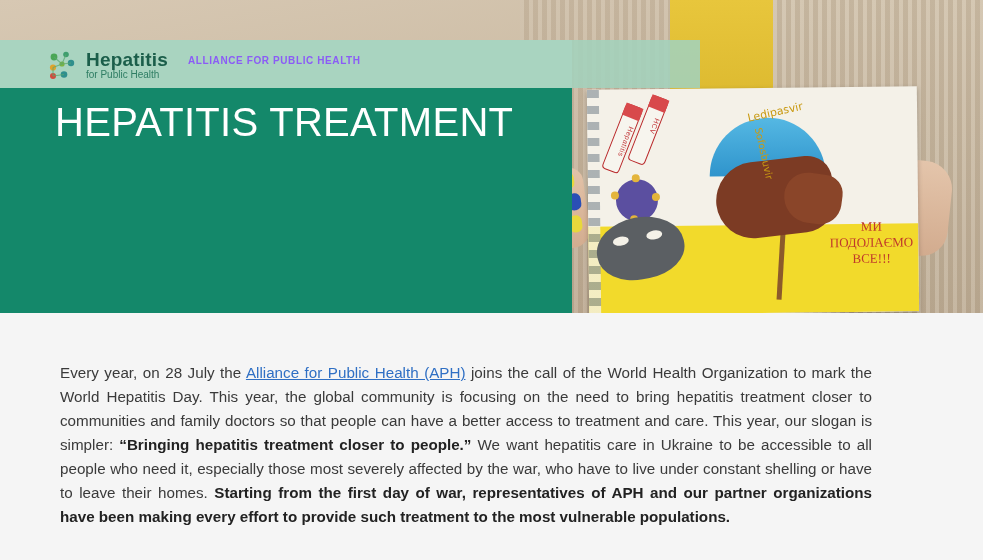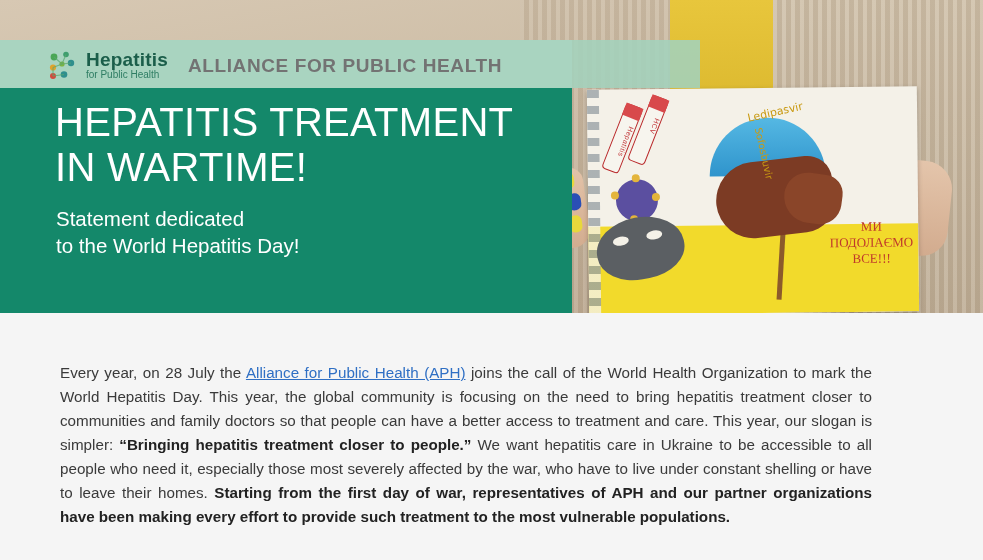--- a/index.html
+++ b/index.html
@@ -183,24 +183,24 @@
   .brand-title {
     font-size: 19px; font-weight: bold; color: #1b5e4a;
     letter-spacing: .2px;
   }
   .brand-sub {
     font-size: 10px; color: #2e7d63; margin-top: 1px;
   }
   .org-name {
     position: absolute;
     left: 188px; top: 55px;
-    font-size: 19px;
+    font-size: 10px;
     font-weight: bold;
     letter-spacing: .6px;
-    color: #737373;
+    color: #8b5cf6;
   }
 
   .headline {
     position: absolute;
     left: 55px; top: 100px;
     width: 520px;
     color: #ffffff;
     font-size: 40px;
     line-height: 45px;
     font-weight: normal;
@@ -321,25 +321,20 @@
     <span class="brand-text">
       <span class="brand-title" style="display:block;">Hepatitis</span>
       <span class="brand-sub" style="display:block;">for Public Health</span>
     </span>
   </div>
 
   <div class="org-name">ALLIANCE FOR PUBLIC HEALTH</div>
 
   <div class="headline">
     <div>HEPATITIS TREATMENT</div>
-    <div>IN WARTIME!</div>
   </div>
 
-  <div class="subhead">
-    <div>Statement dedicated</div>
-    <div>to the World Hepatitis Day!</div>
-  </div>
 
   <div class="body-wrap">
     <p class="body-text"><span>Every year, on 28 July the </span><a href="#">Alliance for Public Health (APH)</a><span> joins the call of the World Health Organization to mark the World Hepatitis Day. This year, the global community is focusing on the need to bring hepatitis treatment closer to communities and family doctors so that people can have a better access to treatment and care. This year, our slogan is simpler: </span><b>“Bringing hepatitis treatment closer to people.”</b><span> We want hepatitis care in Ukraine to be accessible to all people who need it, especially those most severely affected by the war, who have to live under constant shelling or have to leave their homes. </span><b>Starting from the first day of war, representatives of APH and our partner organizations have been making every effort to provide such treatment to the most vulnerable populations.</b></p>
   </div>
 
 </div>
 
 </body></html>

